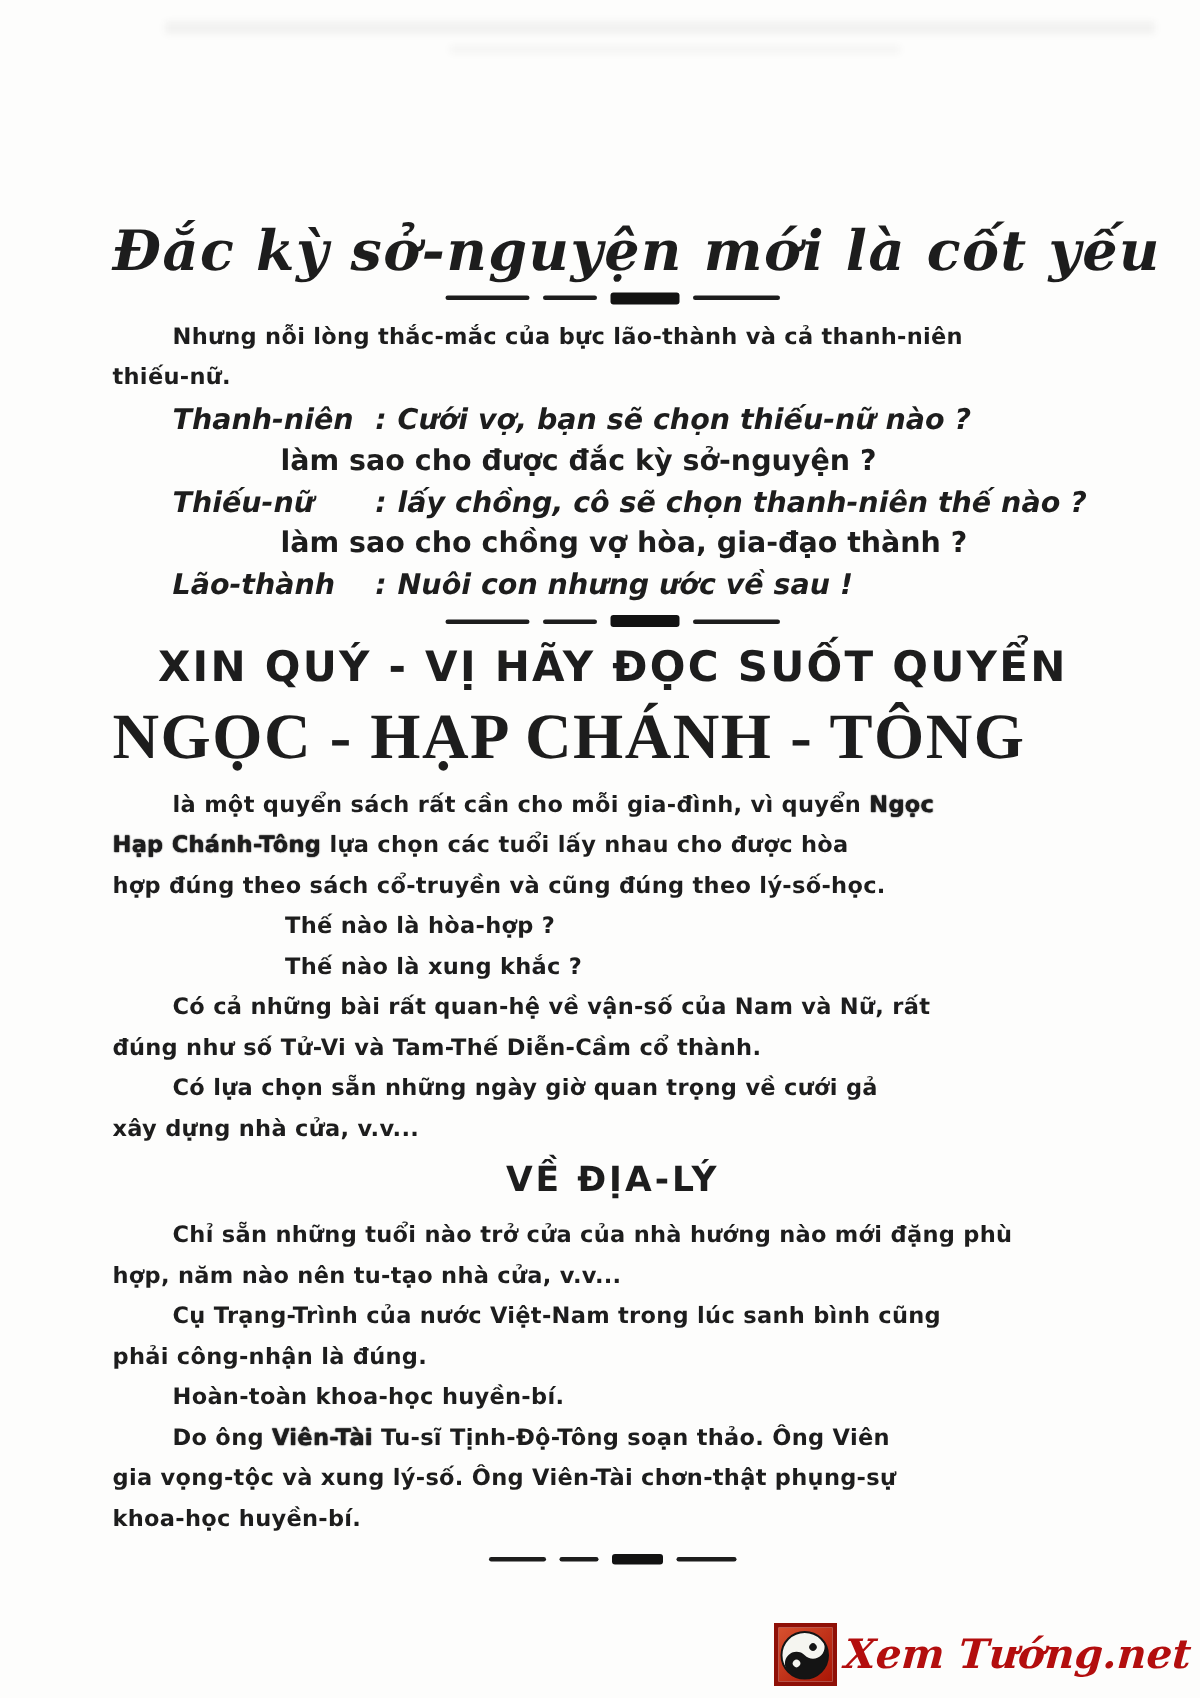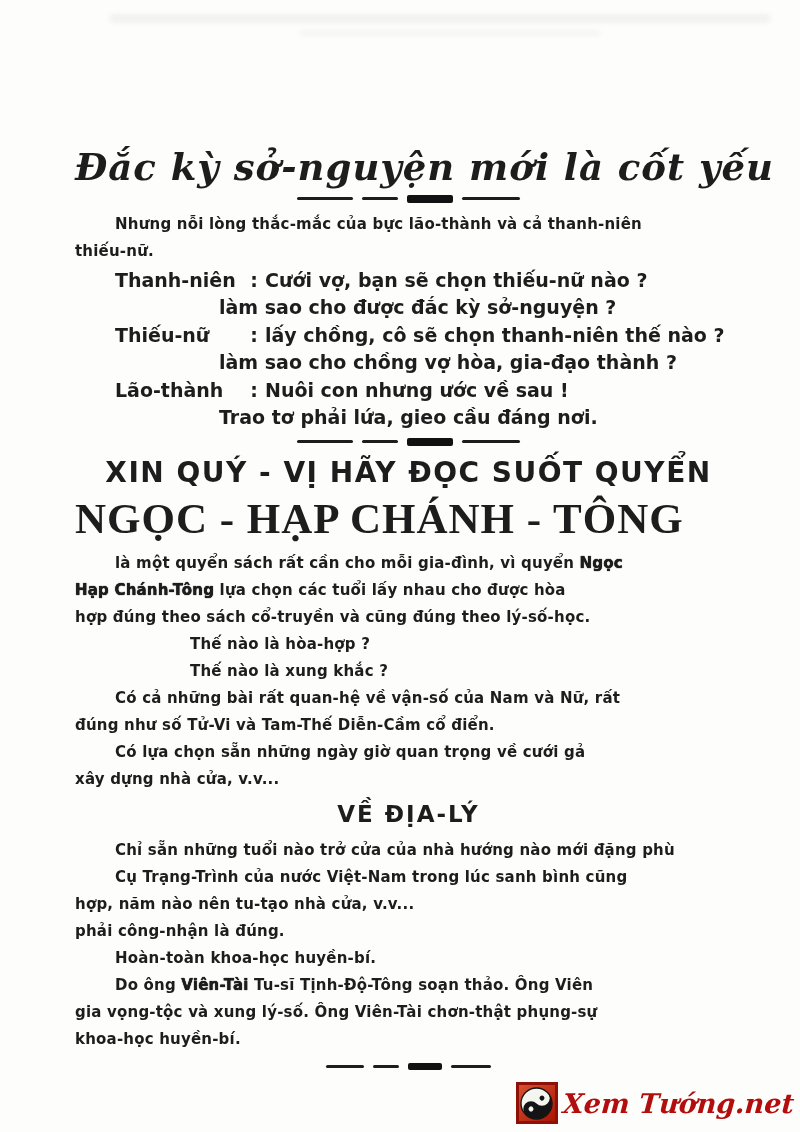--- a/index.html
+++ b/index.html
@@ -23,24 +23,24 @@
   }
   .divider{display:flex;align-items:center;justify-content:center;gap:9px;margin:6px auto 8px;}
   .divider .d-line{height:3px;background:#1d1d1d;border-radius:2px;}
   .divider .d-l1{width:56px;}
   .divider .d-l2{width:36px;}
   .divider .d-block{width:46px;height:8px;background:#121212;border-radius:2px;}
   .divider .d-l3{width:58px;}
   .divider.small .d-l1{width:38px}.divider.small .d-l2{width:26px}
   .divider.small .d-block{width:34px;height:7px}.divider.small .d-l3{width:40px}
   .qa{margin-left:40px;margin-top:2px;}
-  .qa-row{display:flex;line-height:27.5px;font-size:19px;white-space:nowrap;}
+  .qa-row{display:flex;line-height:27.5px;font-size:19px;white-space:nowrap;font-style:italic;}
   .qa-label{width:128px;flex:none;}
   .qa-colon{width:22px;flex:none;text-align:center;}
-  .qa-cont{margin-left:104px;line-height:27.5px;font-size:19px;white-space:nowrap;}
+  .qa-cont{margin-left:72px;line-height:27.5px;font-size:19px;white-space:nowrap;}
   .read-heading{
     text-align:center;font-size:28px;letter-spacing:1.5px;line-height:1.2;
     margin:10px 0 6px;white-space:nowrap;
   }
   .book-title{
     font-family:"Liberation Serif",serif;font-weight:bold;font-size:43px;
     text-align:left;letter-spacing:1px;line-height:1.1;margin:2px 0 8px;
     white-space:nowrap;
   }
   .q-line{margin-left:115px;}
@@ -98,21 +98,20 @@
         <span class="qa-label">Thiếu-nữ</span>
         <span class="qa-colon">:</span>
         <span class="qa-text">lấy chồng, cô sẽ chọn thanh-niên thế nào ?</span>
       </div>
       <div class="qa-cont">làm sao cho chồng vợ hòa, gia-đạo thành ?</div>
       <div class="qa-row">
         <span class="qa-label">Lão-thành</span>
         <span class="qa-colon">:</span>
         <span class="qa-text">Nuôi con nhưng ước về sau !</span>
       </div>
-      <div class="qa-cont">Trao tơ phải lứa, gieo cầu đáng nơi.</div>
     </div>
 
     <div class="divider">
       <span class="d-line d-l1"></span>
       <span class="d-line d-l2"></span>
       <span class="d-block"></span>
       <span class="d-line d-l3"></span>
     </div>
 
     <div class="read-heading">XIN QUÝ - VỊ HÃY ĐỌC SUỐT QUYỂN</div>
@@ -120,31 +119,31 @@
     <div class="book-title">NGỌC - HẠP  CHÁNH - TÔNG</div>
 
     <div class="line indent"><span>là một quyển sách rất cần cho mỗi gia-đình, vì quyển </span><span class="xb">Ngọc</span></div>
     <div class="line"><span class="xb">Hạp Chánh-Tông</span><span> lựa chọn các tuổi lấy nhau cho được hòa</span></div>
     <div class="line">hợp đúng theo sách cổ-truyền và cũng đúng theo lý-số-học.</div>
 
     <div class="line q-line">Thế nào là hòa-hợp ?</div>
     <div class="line q-line">Thế nào là xung khắc ?</div>
 
     <div class="line indent">Có cả những bài rất quan-hệ về vận-số  của Nam và Nữ, rất</div>
-    <div class="line">đúng như số Tử-Vi và Tam-Thế Diễn-Cầm cổ điển.</div>
+    <div class="line">đúng như số Tử-Vi và Tam-Thế Diễn-Cầm cổ thành.</div>
 
     <div class="line indent">Có lựa chọn sẵn những ngày giờ quan trọng về cưới gả</div>
     <div class="line">xây dựng nhà cửa, v.v...</div>
 
     <div class="section-heading">VỀ ĐỊA-LÝ</div>
 
     <div class="line indent">Chỉ sẵn những tuổi nào trở cửa của nhà hướng nào mới đặng phù</div>
+    <div class="line">hợp, năm nào nên tu-tạo nhà cửa, v.v...</div>
+
     <div class="line indent">Cụ Trạng-Trình của nước Việt-Nam trong lúc sanh bình cũng</div>
-
-    <div class="line">hợp, năm nào nên tu-tạo nhà cửa, v.v...</div>
     <div class="line">phải công-nhận là đúng.</div>
 
     <div class="line indent">Hoàn-toàn khoa-học huyền-bí.</div>
 
     <div class="line indent"><span>Do ông </span><span class="xb">Viên-Tài</span><span> Tu-sĩ Tịnh-Độ-Tông soạn thảo.  Ông Viên</span></div>
     <div class="line">gia vọng-tộc và xung lý-số. Ông Viên-Tài chơn-thật phụng-sự</div>
     <div class="line">khoa-học huyền-bí.</div>
 
     <div class="divider small bottom-divider">
       <span class="d-line d-l1"></span>

